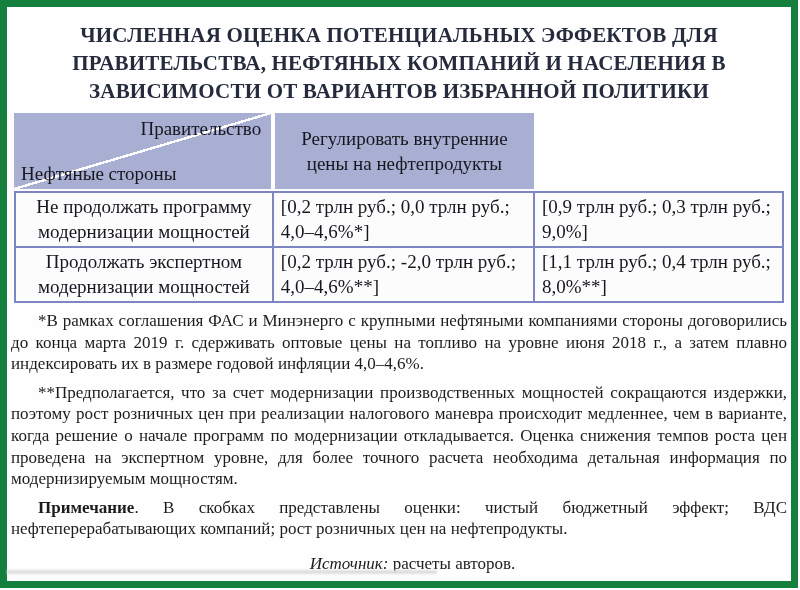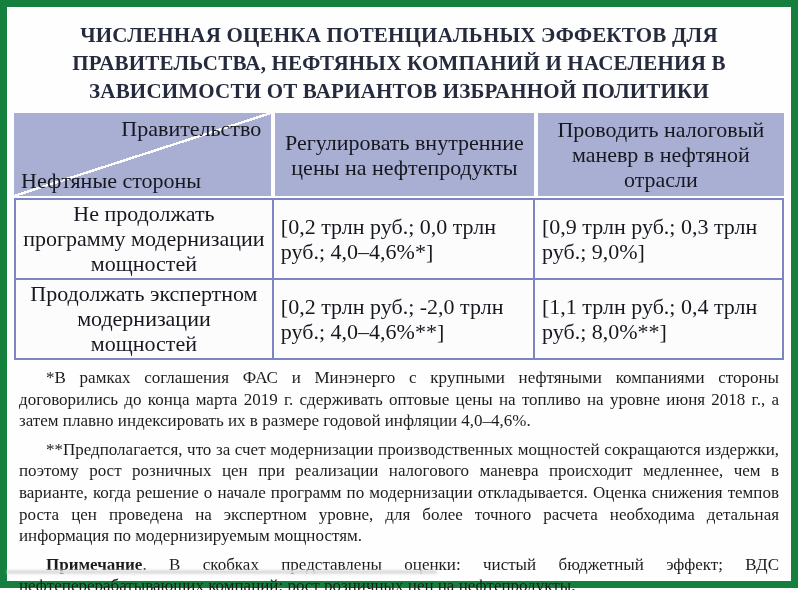--- a/index.html
+++ b/index.html
@@ -24,21 +24,21 @@
     text-align:center;
     font-size:21px;
     font-weight:700;
     line-height:28px;
     letter-spacing:0.2px;
     color:#252b3d;
   }
   
   .tbl {
     margin:0 7px;
-    font-size:22px;
+    font-size:19px;
     line-height:25px;
     color:#16181f;
     border-radius:24px;
   }
   .thead {
     display:grid;
     grid-template-columns:33.4% 34.1% 32.5%;
   }
   .th {
     background:#a9aed3;
@@ -89,21 +89,21 @@
   .td.row-label { justify-content:flex-start; text-align:center; }
   .td.value { justify-content:center; }
   
   .notes {
     margin:7px 4px 0;
     font-size:17px;
     line-height:21.6px;
     color:#1c1c1c;
   }
   .notes p {
-    margin:0 8px 7px;
+    margin:0 0 7px;
     text-indent:27px;
     text-align:justify;
   }
   .notes .note-label { font-weight:700; }
   .notes .source-line { margin-top:13px; text-align:center; }
   .notes .source-label { font-style:italic; }
   
   .scan-artifact {
     position:absolute;
     left:0; bottom:7px;
@@ -119,21 +119,20 @@
 
   <div class="title">ЧИСЛЕННАЯ ОЦЕНКА ПОТЕНЦИАЛЬНЫХ ЭФФЕКТОВ ДЛЯ ПРАВИТЕЛЬСТВА, НЕФТЯНЫХ КОМПАНИЙ И НАСЕЛЕНИЯ В ЗАВИСИМОСТИ ОТ ВАРИАНТОВ ИЗБРАННОЙ ПОЛИТИКИ</div>
 
   <div class="tbl">
     <div class="thead">
       <div class="th corner">
         <span class="top-right">Правительство</span>
         <span class="bottom-left">Нефтяные стороны</span>
       </div>
       <div class="th head-col">Регулировать внутренние цены на нефтепродукты</div>
-      <div class="th head-col">Проводить налоговый маневр в нефтяной отрасли</div>
     </div>
 
     <div class="tbody">
       <div class="tr">
         <div class="td row-label">Не продолжать программу модернизации мощностей</div>
         <div class="td value">[0,2 трлн руб.; 0,0 трлн руб.; 4,0–4,6%*]</div>
         <div class="td value">[0,9 трлн руб.; 0,3 трлн руб.; 9,0%]</div>
       </div>
       <div class="tr">
         <div class="td row-label">Продолжать экспертном модернизации мощностей</div>

